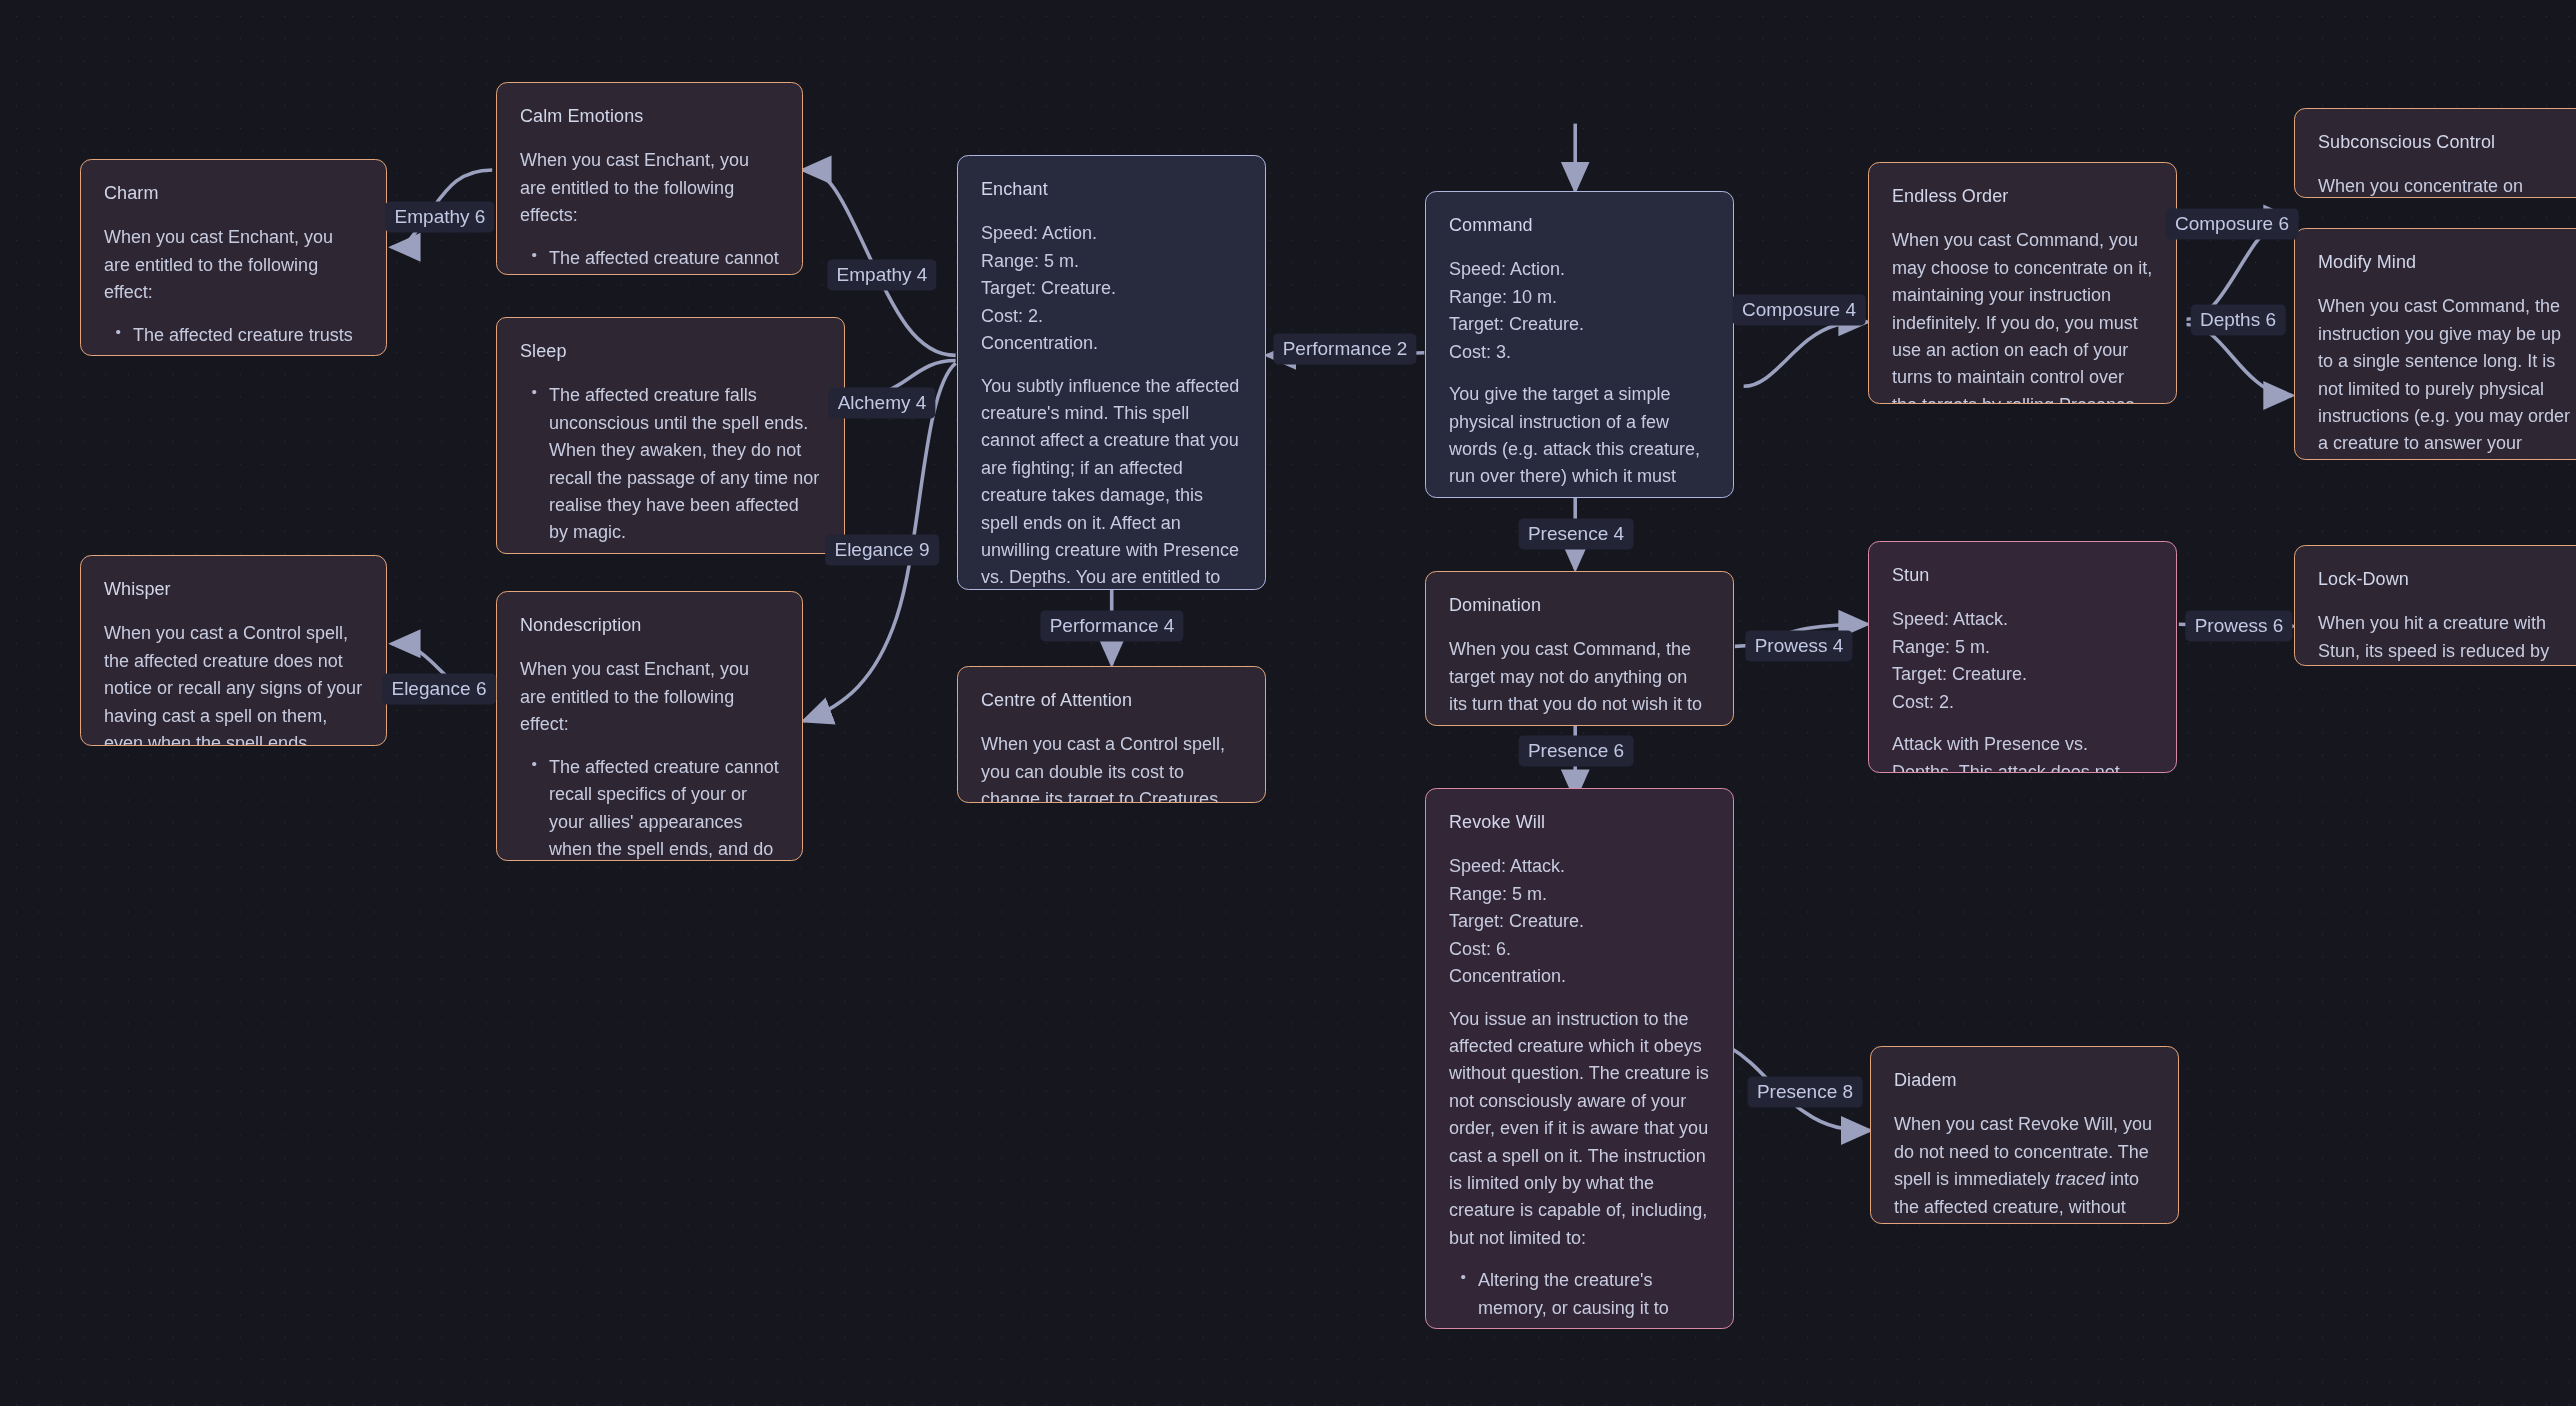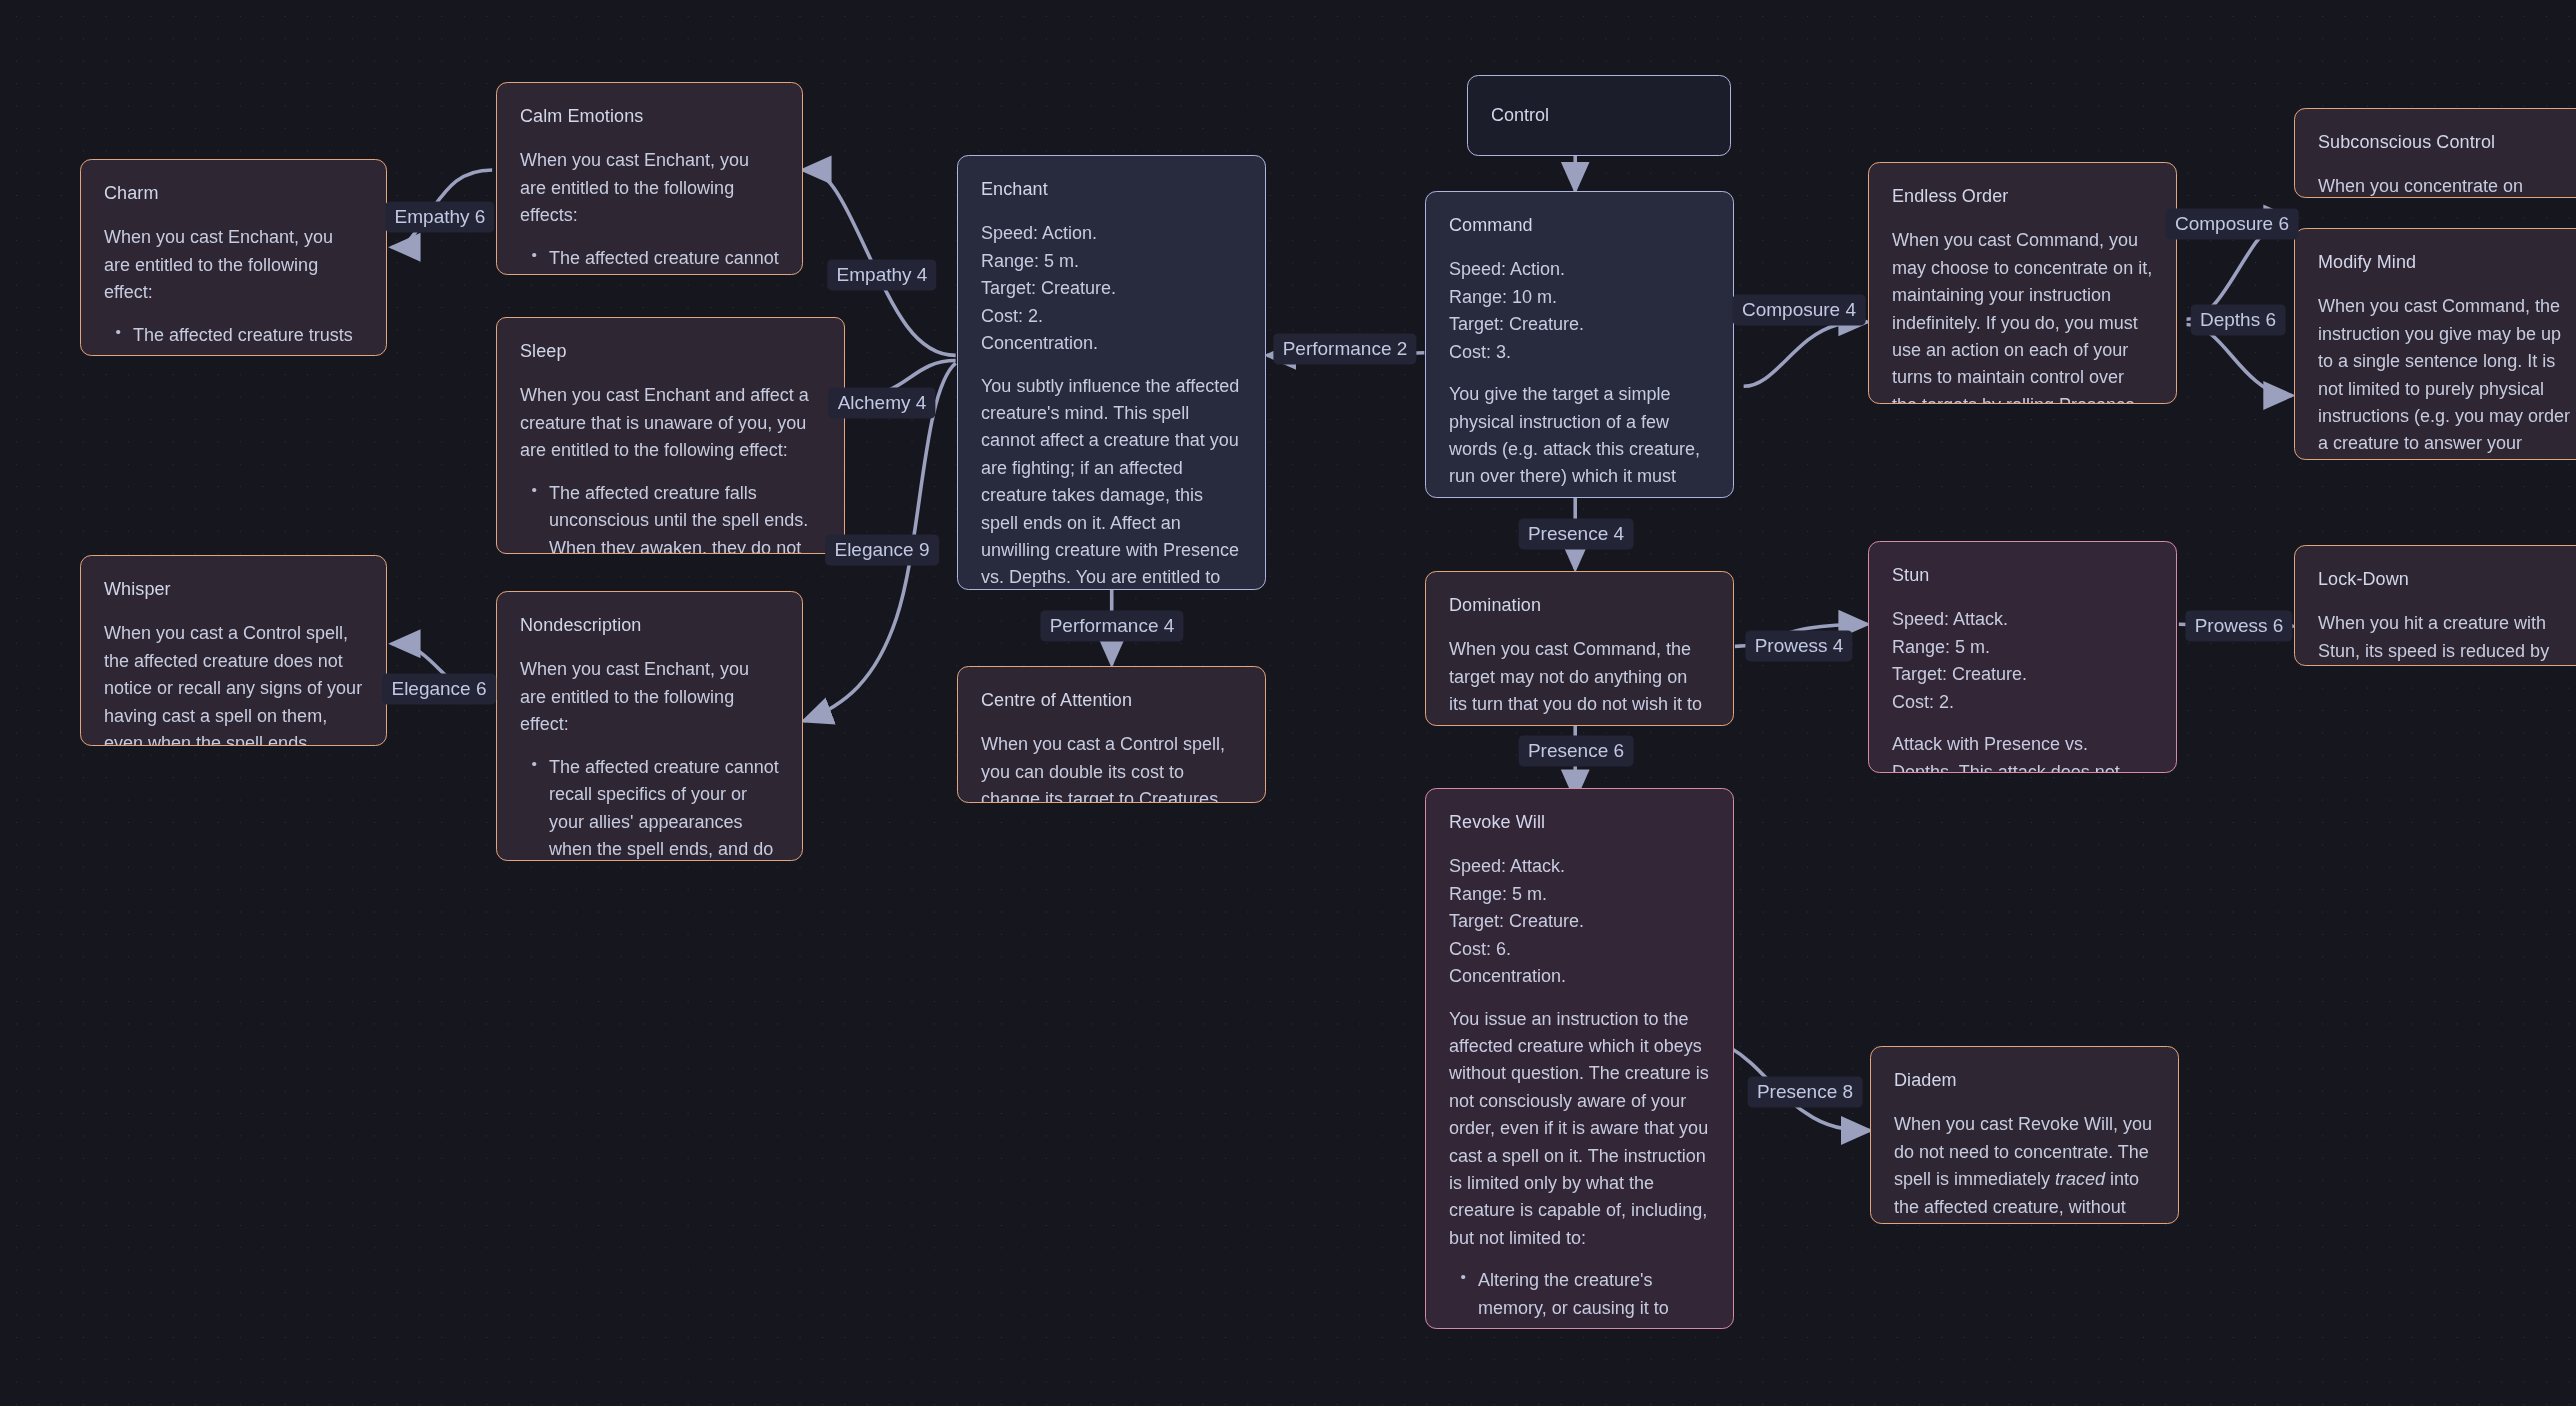--- a/index.html
+++ b/index.html
@@ -138,44 +138,40 @@
       <path d="M3368,1255 C3420,1255 3450,1230 3510,1220 C3560,1212 3600,1212 3625,1212"></path>
 
       <path d="M4230,1212 C4290,1212 4320,1220 4380,1218 C4420,1216 4435,1216 4452,1216"></path>
 
       <path d="M3058,1405 L3058,1550"></path>
 
       <path d="M3360,2035 C3420,2070 3450,2130 3520,2170 C3560,2193 3600,2195 3630,2195"></path>
     </g>
   </svg>
 
-  <div class="n-header" style="position:absolute; left:1467px; top:75px; width:216px; height:52px; display:flex; align-items:center;">
-    <span>Control</span>
-  </div>
 
   <div class="node n-orange" style="left:80px; top:159px; width:307px; height:197px;">
     <div class="title">Charm</div>
     <p>When you cast Enchant, you are entitled to the following effect:</p>
     <ul>
       <li>The affected creature trusts you somewhat. They treat you as they might someone introduced to them as trustworthy by a mutual friend.</li>
     </ul>
   </div>
 
   <div class="node n-orange" style="left:496px; top:82px; width:307px; height:193px;">
     <div class="title">Calm Emotions</div>
     <p>When you cast Enchant, you are entitled to the following effects:</p>
     <ul>
       <li>The affected creature cannot be afraid.</li>
 
     </ul>
   </div>
 
   <div class="node n-orange" style="left:496px; top:317px; width:349px; height:237px;border-radius:10px;">
     <div class="title">Sleep</div>
-    <p>When you cast Enchant and affect a creature that is unaware of you, you are entitled to the following effect:</p>
     <ul>
       <li>The affected creature falls unconscious until the spell ends. When they awaken, they do not recall the passage of any time nor realise they have been affected by magic.</li>
     </ul>
   </div>
 
   <div class="node n-orange" style="left:80px; top:555px; width:307px; height:191px;">
     <div class="title">Whisper</div>
     <p>When you cast a Control spell, the affected creature does not notice or recall any signs of your having cast a spell on them, even when the spell ends (including the realisation of having been affected when Enchant ends).</p>
   </div>
 

